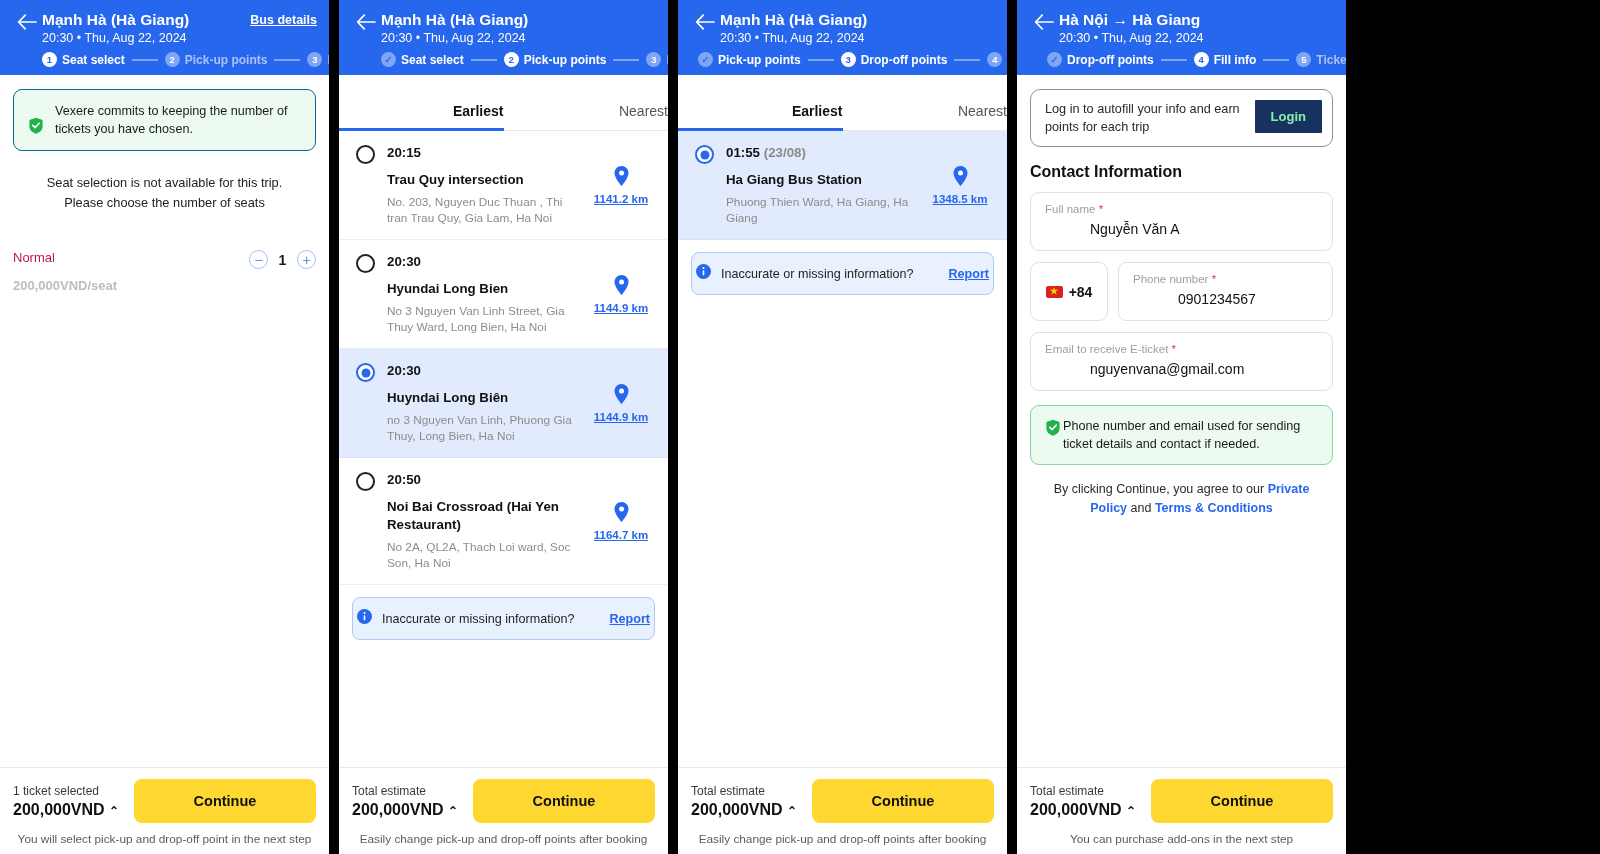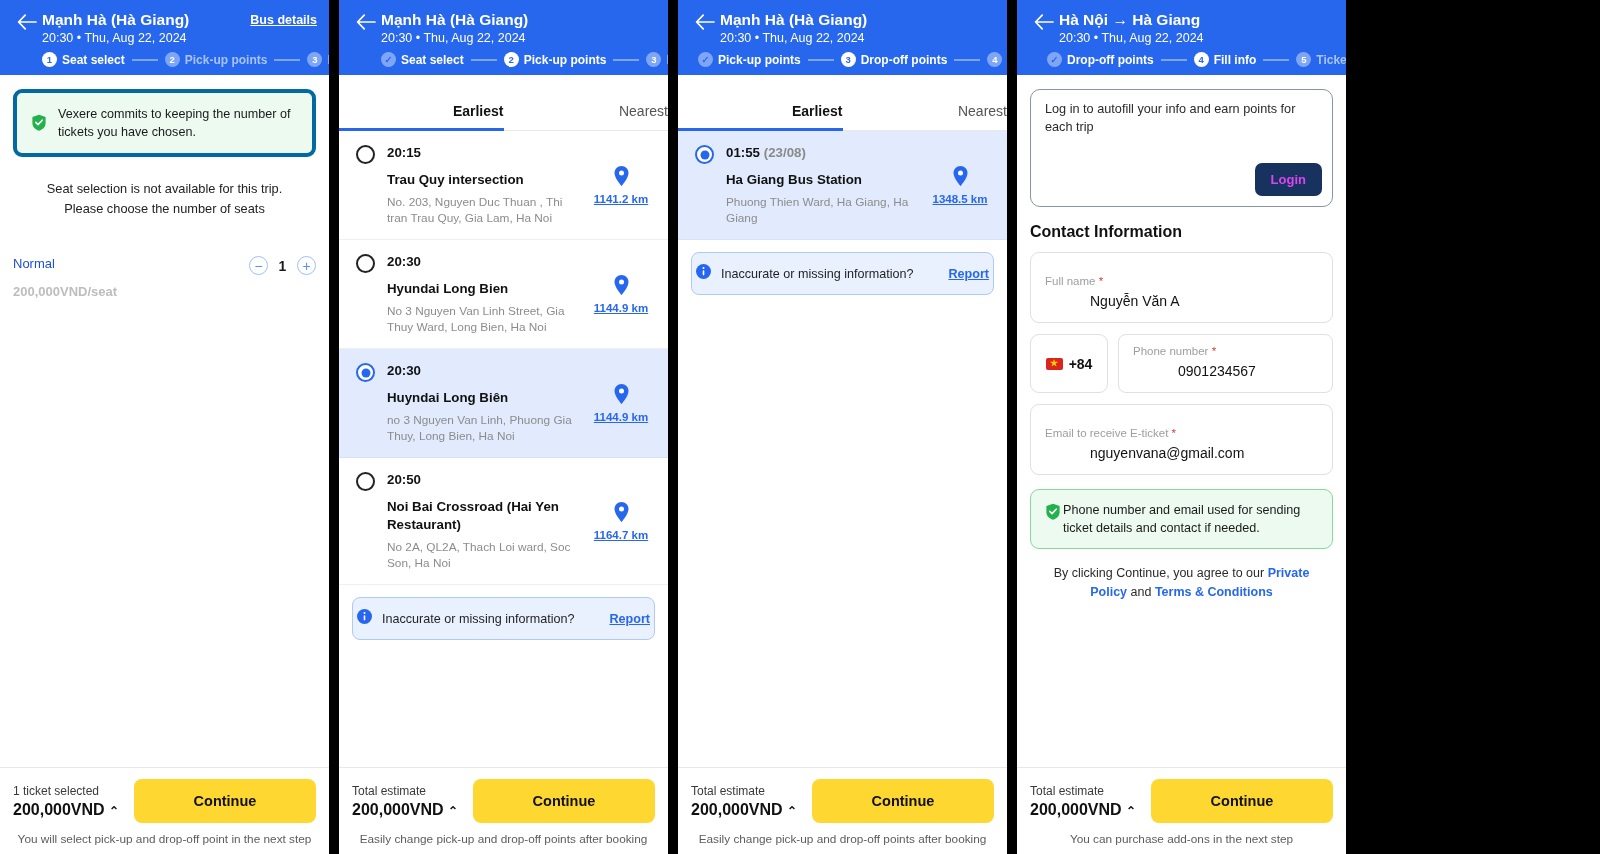--- a/index.html
+++ b/index.html
@@ -57,35 +57,35 @@
   .step.done .step-label { color: #ffffff; }
   .step.active .step-label { color: #ffffff; }
   .step.todo .step-label { color: #A9C3F7; }
   .step-line { width: 26px; height: 2px; background: #7FA6F4; margin: 0 7px; flex:0 0 26px; }
 
   
   .body { flex: 1 1 auto; overflow: hidden; position: relative; background:#fff; }
 
   
   .notice {
-    margin: 14px 13px 0 13px; border: 4px solid #0369a1; background: #EDFAF0;
-    border-radius: 9px; padding: 12px 14px; display: flex; gap: 11px; align-items: center;
+    margin: 14px 13px 0 13px; border: 1px solid #0369a1; background: #EDFAF0;
+    border-radius: 9px; padding: 12px 14px; display: flex; gap: 11px; align-items: flex-end;
   }
   .notice-text { font-size: 12.6px; line-height: 18px; color: #1A1A1A; }
   .shield { flex: 0 0 16px; margin-top: 2px; }
 
   .seat-msg {
     text-align: center; margin-top: 22px; font-size: 12.8px; line-height: 20px; color: #222;
   }
 
   .seat-row {
     display: flex; align-items: flex-start; justify-content: space-between;
     padding: 0 13px; margin-top: 36px;
   }
-  .seat-type { font-size: 13px; color: #1d4ed8; line-height: 18px;}
+  .seat-type { font-size: 13px; color: #be185d; line-height: 18px;}
   .seat-price { font-size: 13px; color: #BDBDBD; font-weight: 700; margin-top: 11px; }
   .stepper { display: flex; align-items: center; gap: 10px; margin-top: 1px; }
   .step-circle {
     width: 19px; height: 19px; border-radius: 50%; border: 1px solid #9FC0FA;
     color: #5A8DF5; display: flex; align-items: center; justify-content: center;
     font-size: 14px; line-height: 1; cursor: pointer; background:#fff;
   }
   .step-count { font-size: 14px; font-weight: 700; color: #1A1A1A; min-width: 9px; text-align:center;}
 
   
@@ -134,31 +134,31 @@
   .report-box {
     margin: 12px 13px 0 13px; border: 1px solid #AFC9F8; background: #EAF1FE;
     border-radius: 8px; padding: 11px 4px; display: flex; align-items: center; gap: 10px;
   }
   .report-txt { flex: 1 1 auto; font-size: 12.6px; color: #1F1F1F; }
   .report-link { font-size: 12.6px; color: #2767EE; font-weight: 700; text-decoration: underline; cursor:pointer; }
 
   
   .login-box {
     margin: 14px 13px 0 13px; border: 1px solid #8795A8; border-radius: 10px;
-    padding: 10px 10px 10px 14px; display: flex; align-items: flex-end; gap: 27px; flex-direction: column;
+    padding: 10px 10px 10px 14px; display: flex; align-items: flex-start; gap: 6px;
   }
   .login-txt { flex: 1 1 auto; font-size: 12.7px; line-height: 18px; color: #2A2A2A; }
   .login-btn {
-    background: #17325E; color: #d946ef; font-size: 13px; font-weight: 700;
-    border-radius: 7px; padding: 9px 16px; cursor: pointer; white-space: nowrap;
+    background: #17325E; color: #86efac; font-size: 13px; font-weight: 700;
+    border-radius: 1px; padding: 9px 16px; cursor: pointer; white-space: nowrap;
   }
   .section-title { font-size: 16px; font-weight: 700; margin: 16px 13px 0 13px; color: #111; }
   .field {
     margin: 11px 13px 0 13px; border: 1px solid #E0E0E0; border-radius: 9px;
-    padding: 20px 14px 10px 14px; background: #fff;
+    padding: 8px 14px 10px 14px; background: #fff;
   }
   .field-label { font-size: 11.5px; color: #9E9E9E; line-height: 16px; }
   .req { color: #E03A3A; }
   .field-value { font-size: 14px; color: #111; margin-top: 2px; line-height: 21px; margin-left: 45px; }
   .phone-row { display: flex; gap: 10px; margin: 11px 13px 0 13px; }
   .cc-box {
     border: 1px solid #E0E0E0; border-radius: 9px; width: 78px; flex: 0 0 78px;
     display: flex; align-items: center; justify-content: center; gap: 6px;
     font-size: 14px; font-weight: 700; color: #111; padding: 14px 0;
   }

